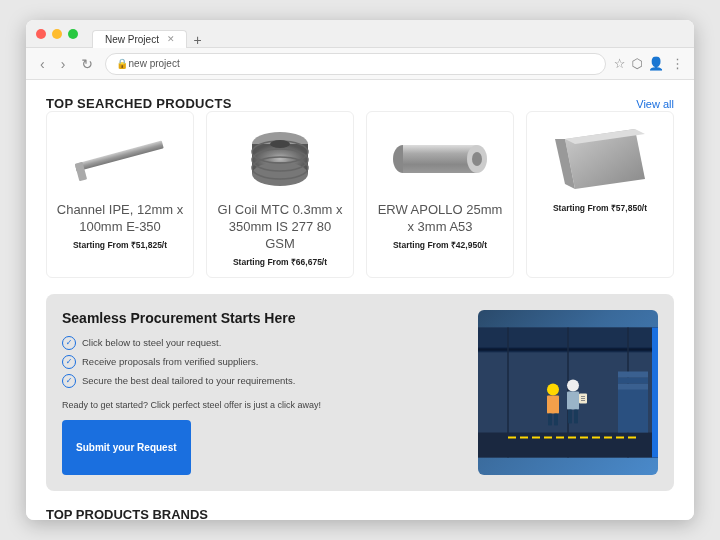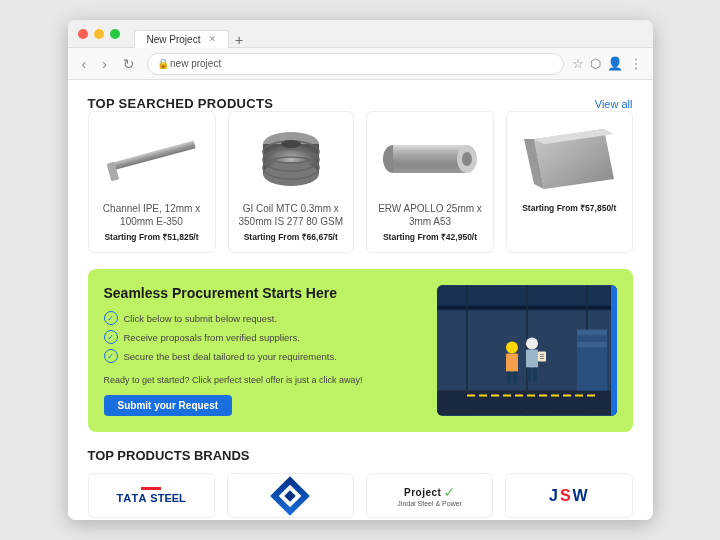--- a/index.html
+++ b/index.html
@@ -7,21 +7,21 @@
       background: #e8e8e8;
       font-family: -apple-system, BlinkMacSystemFont, 'Segoe UI', sans-serif;
       display: flex;
       justify-content: center;
       align-items: center;
       width: 720px;
       height: 540px;
       overflow: hidden;
     }
     .browser-window {
-      width: 585px;
+      width: 668px;
       height: 500px;
       background: #fff;
       border-radius: 8px;
       box-shadow: 0 4px 20px rgba(0,0,0,0.25);
       overflow: hidden;
       display: flex;
       flex-direction: column;
     }
     
     .browser-titlebar {
@@ -133,34 +133,34 @@
     .product-image-area {
       width: 100%;
       height: 70px;
       display: flex;
       align-items: center;
       justify-content: center;
       margin-bottom: 8px;
     }
     
     .product-name {
-      font-size: 10px;
+      font-size: 13px;
       color: #555;
       margin-bottom: 3px;
       line-height: 1.3;
     }
     .product-price {
       font-size: 8.5px;
       font-weight: 700;
       color: #222;
       text-align: right;
     }
     
     .procurement-section {
-      background: #bef264;
+      background: #e5e5e5;
       border-radius: 8px;
       padding: 16px;
       display: flex;
       gap: 16px;
       margin-bottom: 16px;
       align-items: stretch;
     }
     .procurement-left {
       flex: 1;
     }
@@ -194,21 +194,21 @@
     .cta-text {
       font-size: 9px;
       color: #444;
       margin-bottom: 10px;
     }
     .submit-btn {
       background: #1a6fdf;
       color: #fff;
       border: none;
       border-radius: 4px;
-      padding: 5px 14px;
+      padding: 22px 14px;
       font-size: 10px;
       font-weight: 600;
       cursor: pointer;
     }
     .procurement-image {
       width: 180px;
       flex-shrink: 0;
       border-radius: 6px;
       overflow: hidden;
       background: linear-gradient(135deg, #2a4a6b 0%, #3a6a9b 40%, #4a8acb 100%);
@@ -424,21 +424,21 @@
       </div>
 
     </div>
 
     <div class="procurement-section">
       <div class="procurement-left">
         <div class="procurement-title">Seamless Procurement Starts Here</div>
         <ul class="checklist">
           <li>
             <div class="check-icon">✓</div>
-            <span>Click below to submit below request.</span>
+            <span>Click below to steel your request.</span>
           </li>
           <li>
             <div class="check-icon">✓</div>
             <span>Receive proposals from verified suppliers.</span>
           </li>
           <li>
             <div class="check-icon">✓</div>
             <span>Secure the best deal tailored to your requirements.</span>
           </li>
         </ul>

